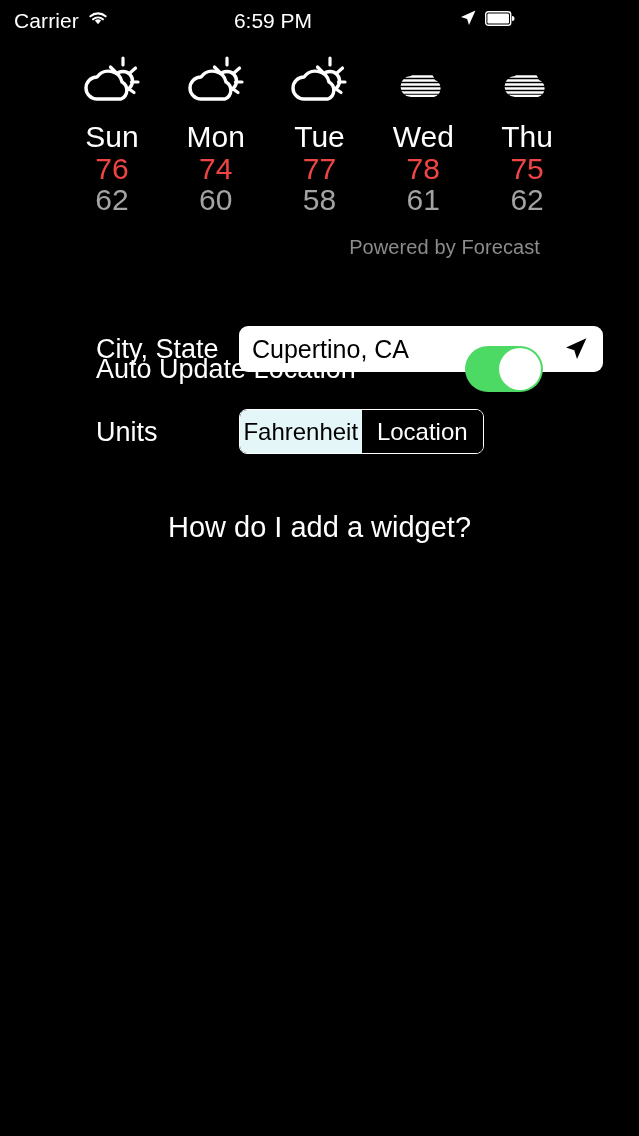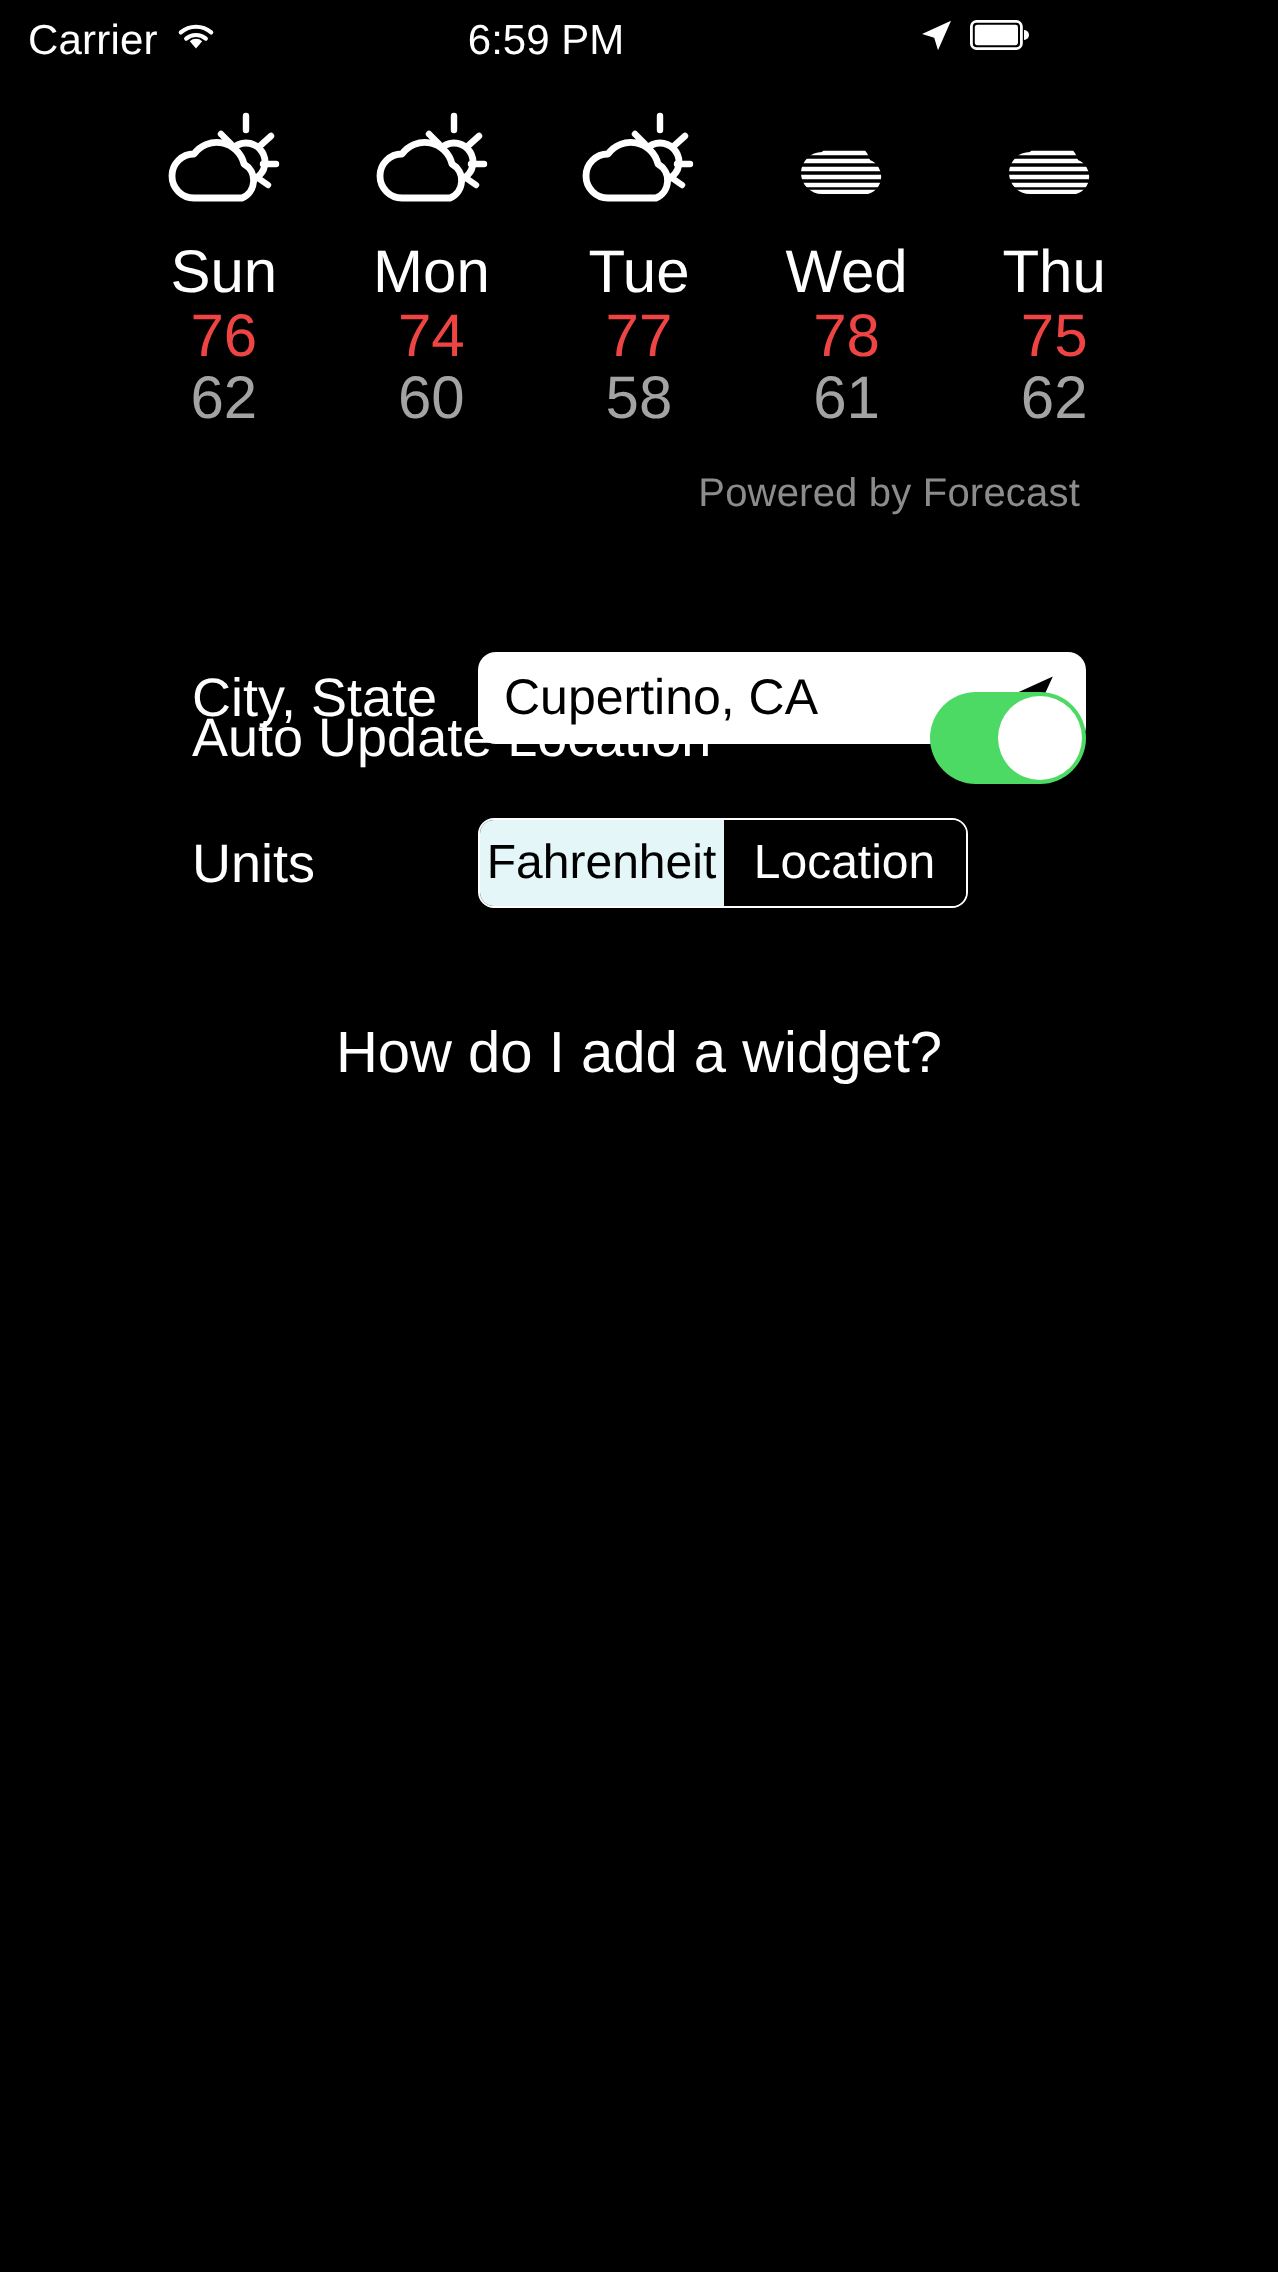--- a/index.html
+++ b/index.html
@@ -121,21 +121,21 @@
     font-size: 27px;
     color: #ffffff;
     white-space: nowrap;
   }
 
   
   #city-field {
     position: absolute;
     left: 143px;
     top: 0;
-    width: 304px;
+    width: 364px;
     height: 46px;
     background: #ffffff;
     border-radius: 9px;
     display: flex;
     align-items: center;
     box-sizing: border-box;
     padding: 0 10px 0 13px;
   }
   #city-value {
     flex: 1;

